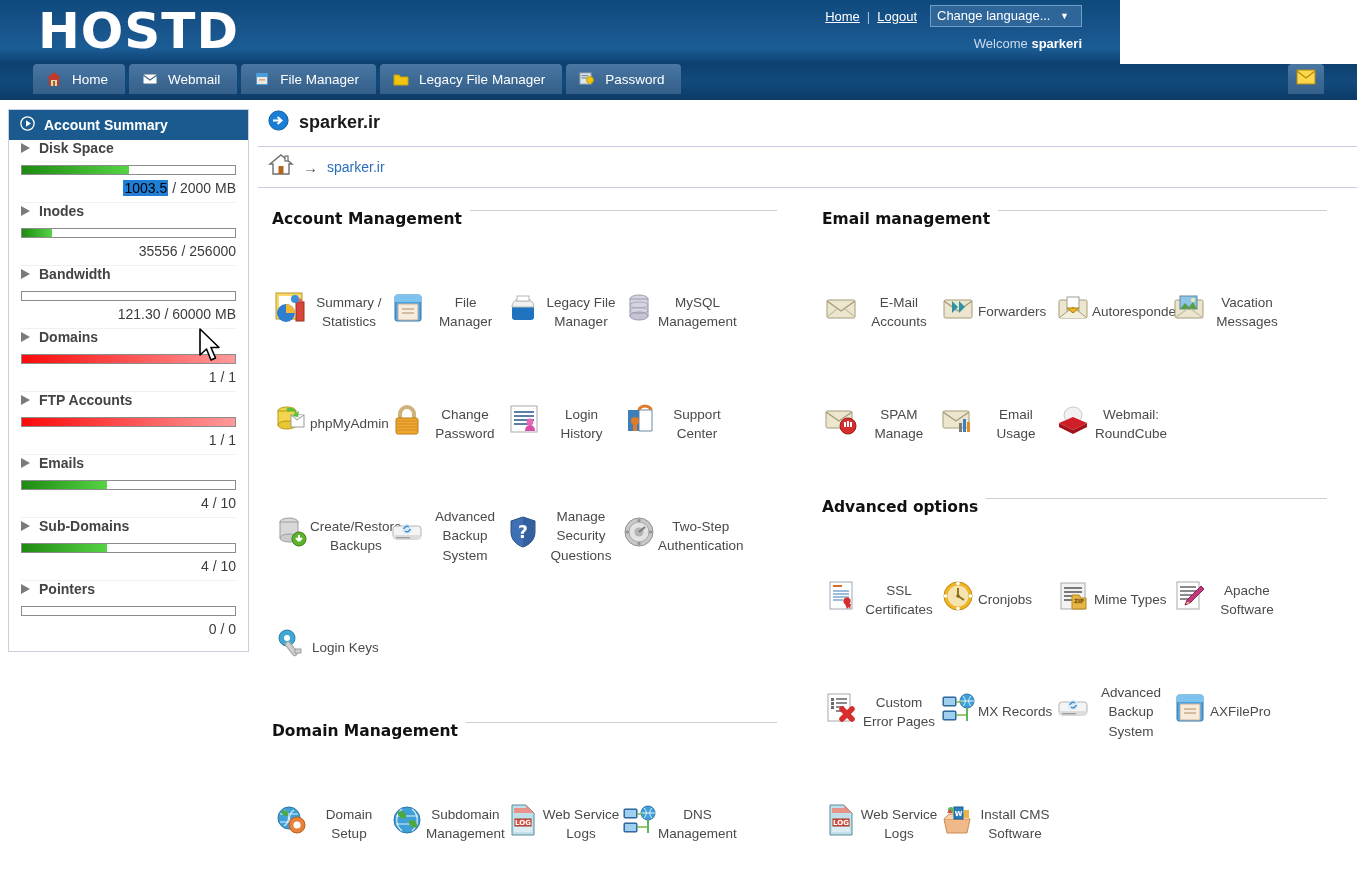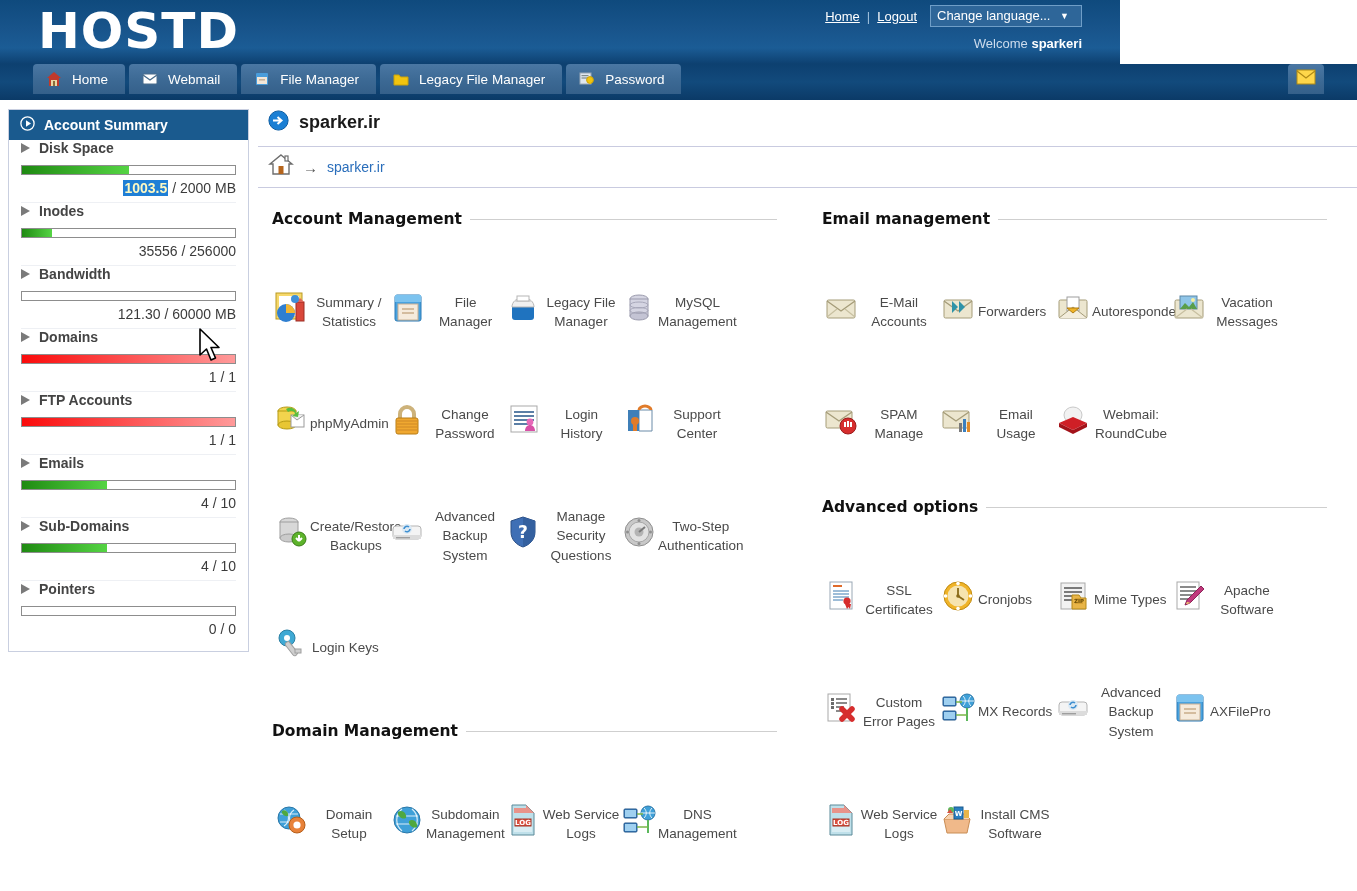--- a/index.html
+++ b/index.html
@@ -116,21 +116,21 @@
     position: relative;
     overflow: hidden;
   }
   .bar .fill { height: 100%; }
   .fill.green  { background: linear-gradient(to right, #1f8a12, #55d444); }
   .fill.orange { background: linear-gradient(to right, #f0920f, #ffd08a); }
   .fill.red    { background: linear-gradient(to right, #fa0b0b, #ff9a9a); }
   .sb-val {
     text-align: right; font-size: 14px; color: #3b3b3b; margin-top: 5px;
   }
-  .sb-val .hl { background: #1f7fd6; color: #fef9c3; padding: 0 1px; font-weight: bold; }
+  .sb-val .hl { background: #1f7fd6; color: #000000; padding: 0 1px; }
 
   
   .main { position: absolute; left: 258px; top: 0; right: 0; top: 0; }
   .pg-title {
     display: flex; align-items: center; gap: 10px;
     padding: 10px 0 11px 10px;
   }
   .pg-title .t { font-size: 18px; font-weight: bold; color: #1a1a1a; }
   .rule { height: 1px; background: #c9cbe0; width: 1099px; }
   .crumb {
@@ -139,21 +139,21 @@
   }
   .crumb .arr { color: #555; font-size: 15px; }
   .crumb a { color: #2a6ebb; font-size: 14px; text-decoration: none; cursor: pointer; }
 
   .cols { position: relative; margin-top: 22px; }
   .col { position: absolute; top: 0; }
   .col-left  { left: 14px;  width: 505px; }
   .col-right { left: 564px; width: 505px; }
 
   .sect-head {
-    display: flex; align-items: center; gap: 8px;
+    display: flex; align-items: flex-start; gap: 8px;
     margin-bottom: 22px;
   }
   .sect-head .nm { font-size: 15.5px; font-weight: bold; color: #111; white-space: nowrap;
                    font-family: "DejaVu Sans", sans-serif; }
   .sect-head .ln { flex: 1; height: 1px; background: #cfcfcf; }
 
   .grid { display: grid; grid-template-columns: repeat(4, 116px); column-gap: 0; row-gap: 0; }
   .cell {
     width: 116px; min-height: 112px;
     display: flex; flex-direction: row; align-items: center;

